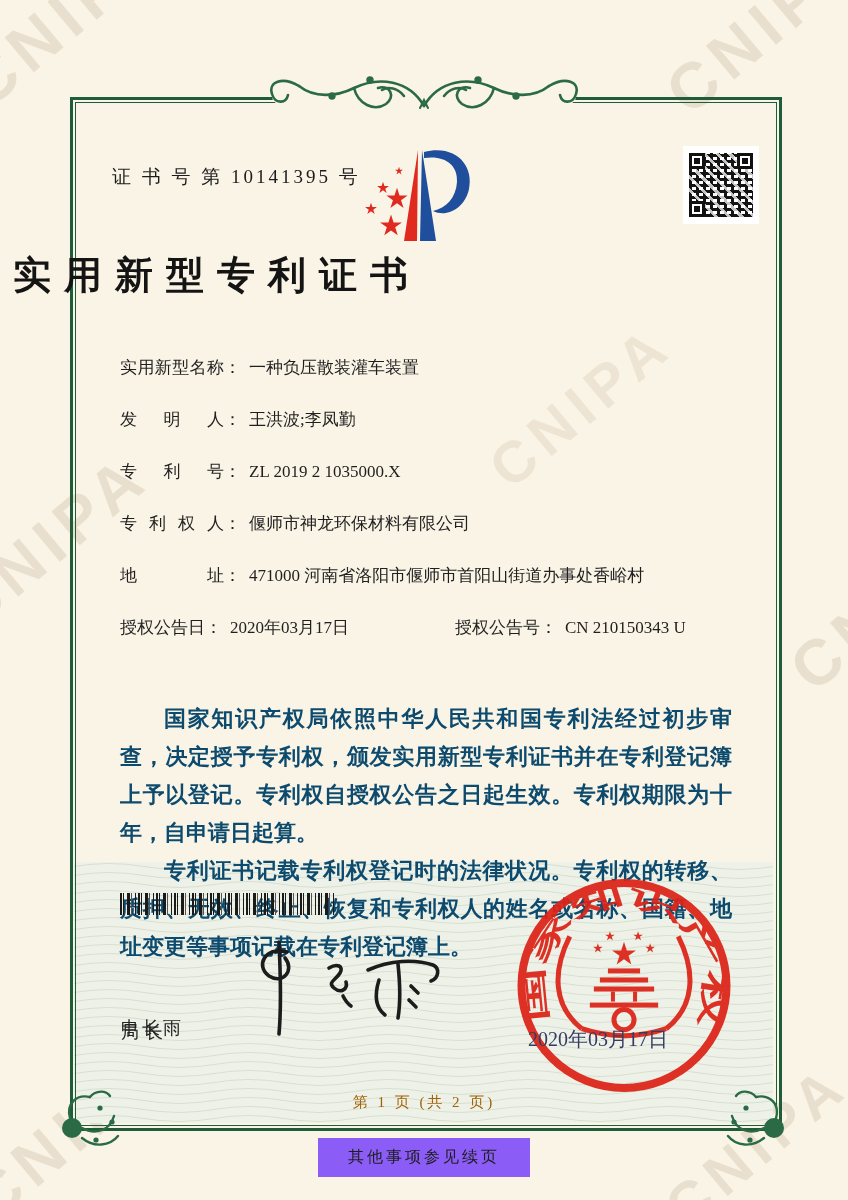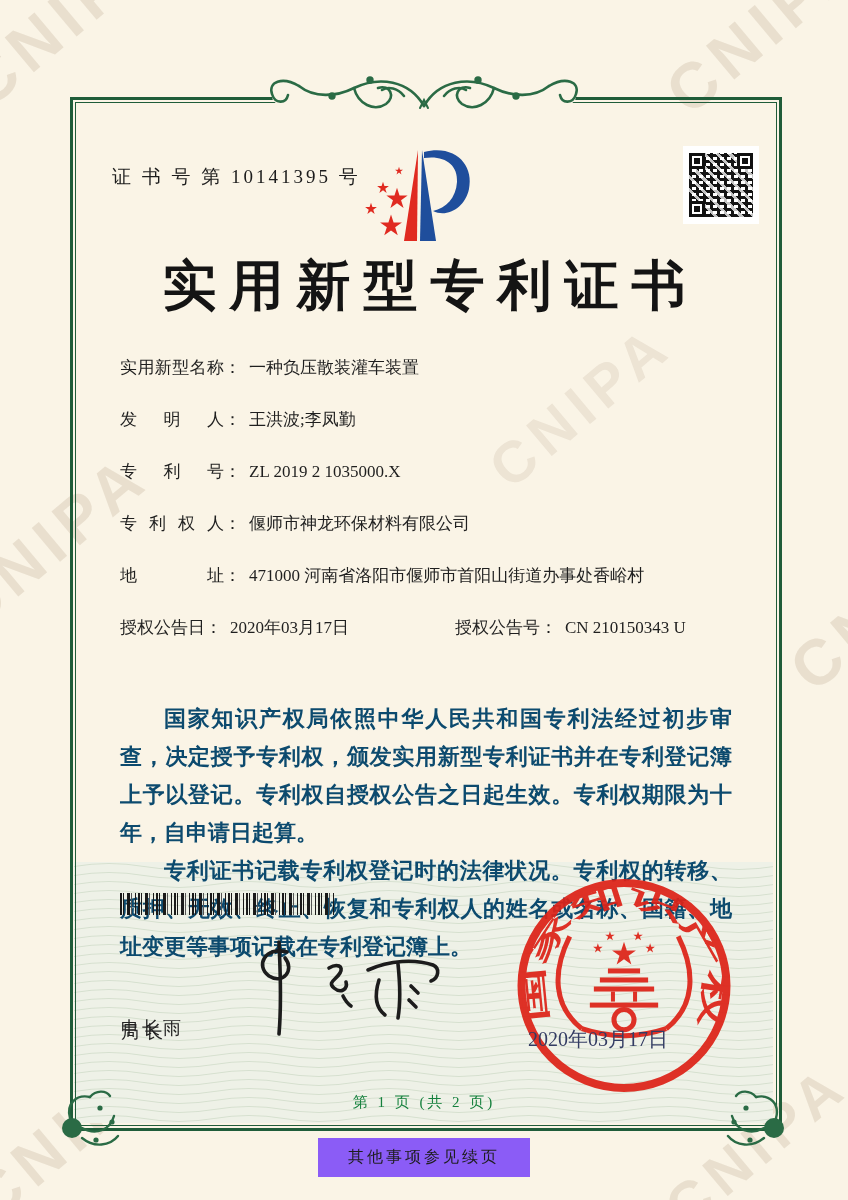--- a/index.html
+++ b/index.html
@@ -30,22 +30,22 @@
   .qr{position:absolute;left:683px;top:146px;width:76px;height:78px;background:#fff;}
   .qr-inner{position:absolute;left:6px;top:7px;width:64px;height:64px;
     background-image:
       repeating-linear-gradient(45deg,rgba(255,255,255,.75) 0 3px,rgba(255,255,255,0) 3px 9px),
       repeating-linear-gradient(0deg,#141414 0 3px,rgba(0,0,0,0) 3px 6px),
       repeating-linear-gradient(90deg,#141414 0 3px,rgba(0,0,0,0) 3px 7px);}
   .qf{position:absolute;width:16px;height:16px;border:3px solid #111;background:#fff;box-sizing:border-box;}
   .qf::after{content:"";position:absolute;inset:2px;background:#111;}
   .qf.tl{left:0;top:0}.qf.tr{right:0;top:0}.qf.bl{left:0;bottom:0}
 
-  .title{position:absolute;left:0;top:250px;width:100%;text-align:center;
-         font-size:54px;font-weight:bold;letter-spacing:13px;text-indent:13px;color:#141414;}
+  .title{position:absolute;left:0;top:250px;width:100%;
+         font-size:38px;font-weight:bold;letter-spacing:13px;text-indent:13px;color:#141414;}
 
   .fields{position:absolute;left:120px;top:356px;width:630px;font-size:17px;}
   .frow{height:22px;margin-bottom:30px;white-space:nowrap;}
   .jlabel{display:inline-block;width:104px;text-align:justify;text-align-last:justify;vertical-align:top;}
   .nlabel{display:inline-block;vertical-align:top;}
   .fval{margin-left:8px;}
   .pair2{position:absolute;left:335px;}
 
   .paras{position:absolute;left:120px;top:700px;width:612px;font-size:22px;
          line-height:1.73;text-align:justify;color:#0c4a6e;font-weight:bold;}
@@ -61,21 +61,21 @@
 
   .signer-title{position:absolute;left:121px;top:972px;font-size:18px;letter-spacing:6px;color:#222;margin-top:48px;}
   .signer-name{position:absolute;left:121px;top:1016px;font-size:18px;letter-spacing:3px;color:#222;}
   .signature{position:absolute;left:225px;top:938px;width:230px;height:108px;}
 
   .seal{position:absolute;left:503px;top:878px;width:242px;height:216px;z-index:6;}
   .seal-date{position:absolute;left:528px;top:1026px;width:160px;font-size:20px;
              color:#333c63;white-space:nowrap;z-index:7;}
 
   .page-info{position:absolute;left:0;top:1093px;width:100%;text-align:center;
-             font-size:15px;letter-spacing:3px;color:#15803d;z-index:6;}
+             font-size:15px;letter-spacing:3px;color:#a16207;z-index:6;}
   .cont-note{position:absolute;left:50%;top:1138px;transform:translateX(-50%);
              background:#8b5cf6;padding:9px 30px;font-size:16px;letter-spacing:3px;
              color:#1e1e1e;z-index:6;white-space:nowrap;}
 </style>
 </head>
 <body>
 
 <div class="page">
 
   <span class="wm" style="left:-55px;top:-22px;font-size:66px;">CNIPA</span>

